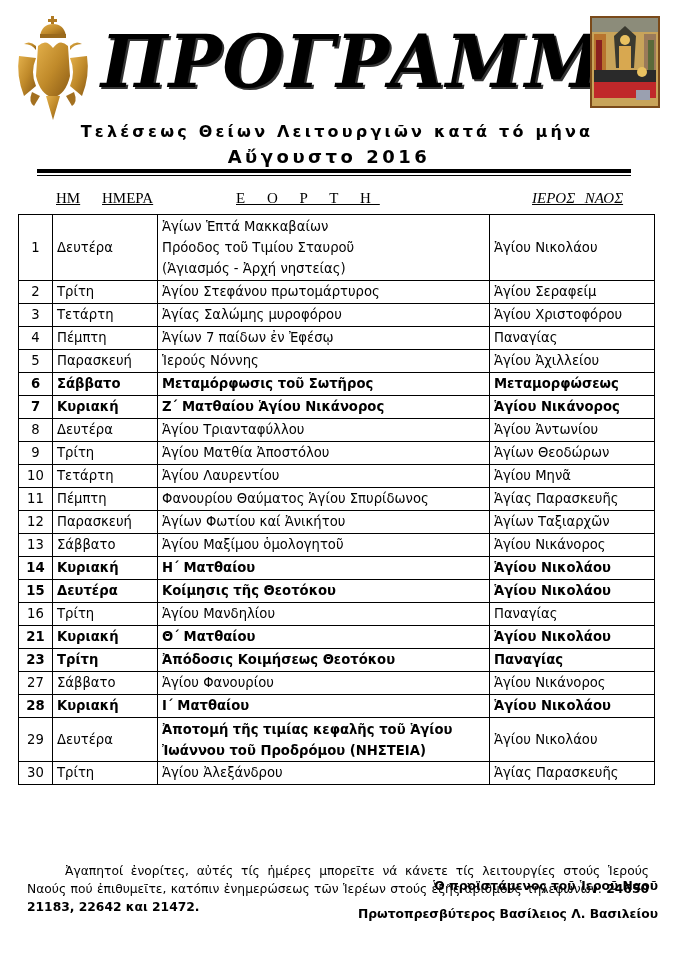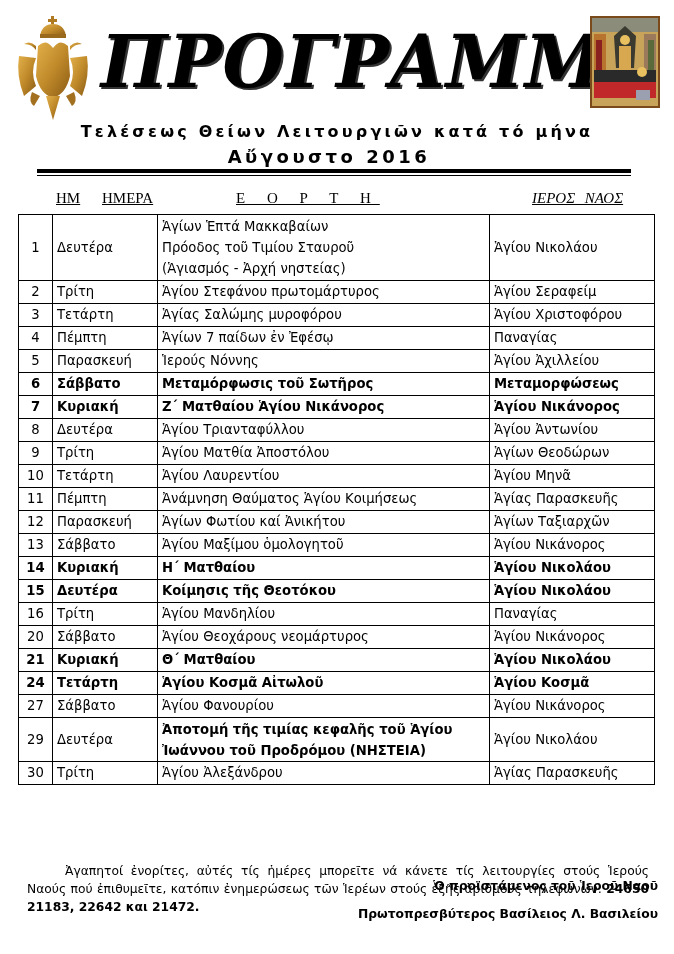--- a/index.html
+++ b/index.html
@@ -151,21 +151,21 @@
       </tr>
       <tr>
         <td class="num">10</td>
         <td class="day">Τετάρτη</td>
         <td class="feast">Ἁγίου Λαυρεντίου</td>
         <td class="church">Ἁγίου Μηνᾶ</td>
       </tr>
       <tr>
         <td class="num">11</td>
         <td class="day">Πέμπτη</td>
-        <td class="feast">Ἀνάμνηση Θαύματος  Ἁγίου Κοιμήσεως</td>
+        <td class="feast">Φανουρίου Θαύματος  Ἁγίου Σπυρίδωνος</td>
         <td class="church">Ἁγίας Παρασκευῆς</td>
       </tr>
       <tr>
         <td class="num">12</td>
         <td class="day">Παρασκευή</td>
         <td class="feast">Ἁγίων  Φωτίου καί Ἀνικήτου</td>
         <td class="church">Ἁγίων Ταξιαρχῶν</td>
       </tr>
       <tr>
         <td class="num">13</td>
@@ -184,43 +184,43 @@
         <td class="day">Δευτέρα</td>
         <td class="feast">Κοίμησις τῆς Θεοτόκου</td>
         <td class="church">Ἁγίου Νικολάου</td>
       </tr>
       <tr>
         <td class="num">16</td>
         <td class="day">Τρίτη</td>
         <td class="feast">Ἁγίου Μανδηλίου</td>
         <td class="church">Παναγίας</td>
       </tr>
-      <tr>
-        <td class="num">20</td>
-        <td class="day">Σάββατο</td>
-        <td class="feast">Ἁγίου Θεοχάρους νεομάρτυρος</td>
-        <td class="church">Ἁγίου Νικάνορος</td>
-      </tr>
       <tr class="bold">
         <td class="num">21</td>
         <td class="day">Κυριακή</td>
         <td class="feast">Θ΄ Ματθαίου</td>
         <td class="church">Ἁγίου Νικολάου</td>
       </tr>
       <tr class="bold">
-        <td class="num">24</td>
-        <td class="day">Τετάρτη</td>
-        <td class="feast">Ἁγίου Κοσμᾶ Αἰτωλοῦ</td>
-        <td class="church">Ἁγίου Κοσμᾶ</td>
+        <td class="num">23</td>
+        <td class="day">Τρίτη</td>
+        <td class="feast">Ἀπόδοσις Κοιμήσεως Θεοτόκου</td>
+        <td class="church">Παναγίας</td>
       </tr>
       <tr>
         <td class="num">27</td>
         <td class="day">Σάββατο</td>
         <td class="feast">Ἁγίου Φανουρίου</td>
         <td class="church">Ἁγίου Νικάνορος</td>
+      </tr>
+      <tr class="bold">
+        <td class="num">28</td>
+        <td class="day">Κυριακή</td>
+        <td class="feast">Ι΄ Ματθαίου</td>
+        <td class="church">Ἁγίου Νικολάου</td>
       </tr>
       <tr class="tall">
         <td class="num">29</td>
         <td class="day">Δευτέρα</td>
         <td class="feast multi bold-feast" style="white-space: pre-line;">Ἀποτομή τῆς τιμίας κεφαλῆς τοῦ Ἁγίου
 Ἰωάννου τοῦ Προδρόμου (ΝΗΣΤΕΙΑ)</td>
         <td class="church">Ἁγίου Νικολάου</td>
       </tr>
       <tr>
         <td class="num">30</td>

